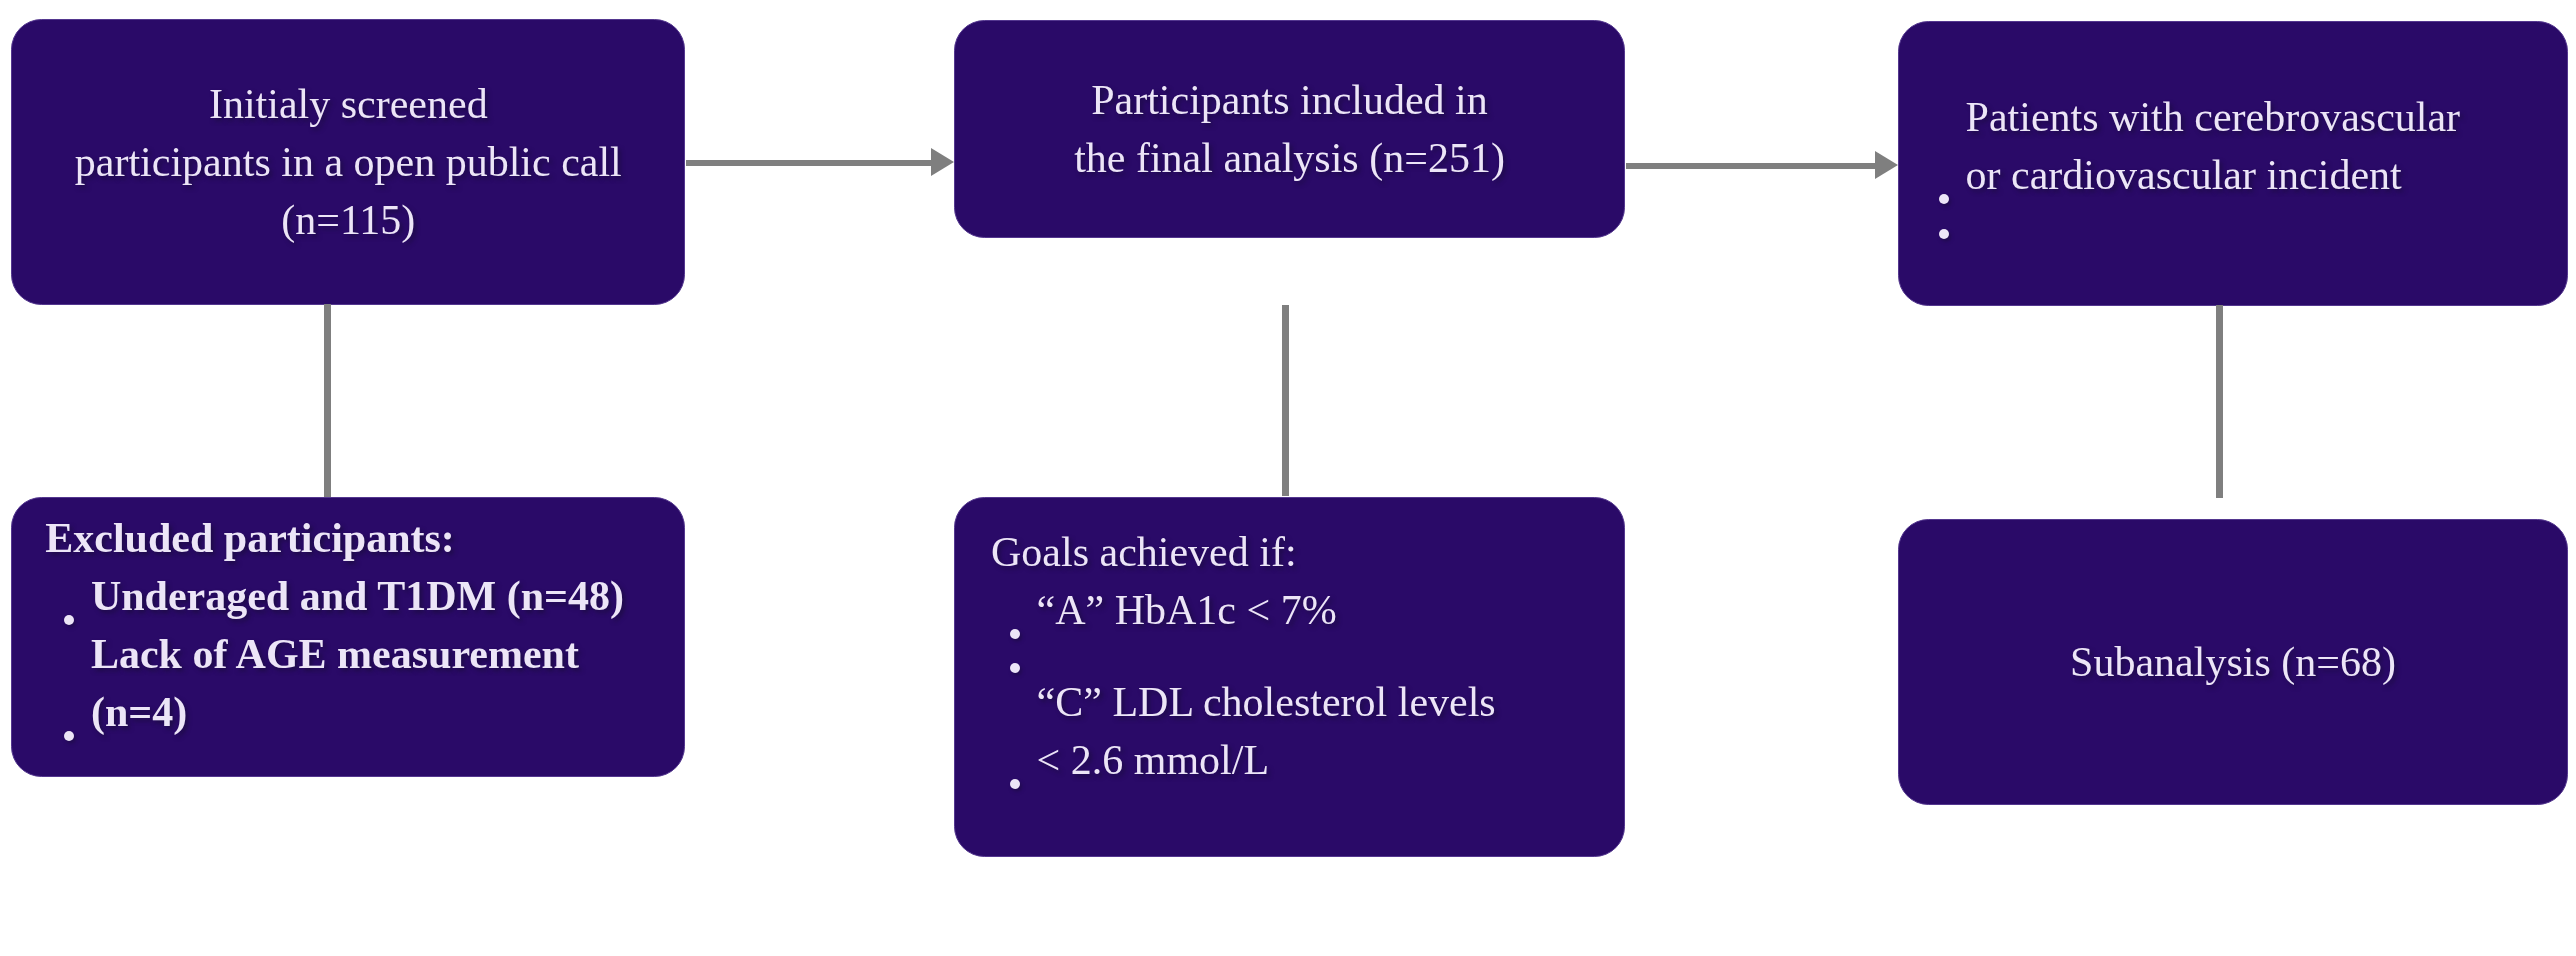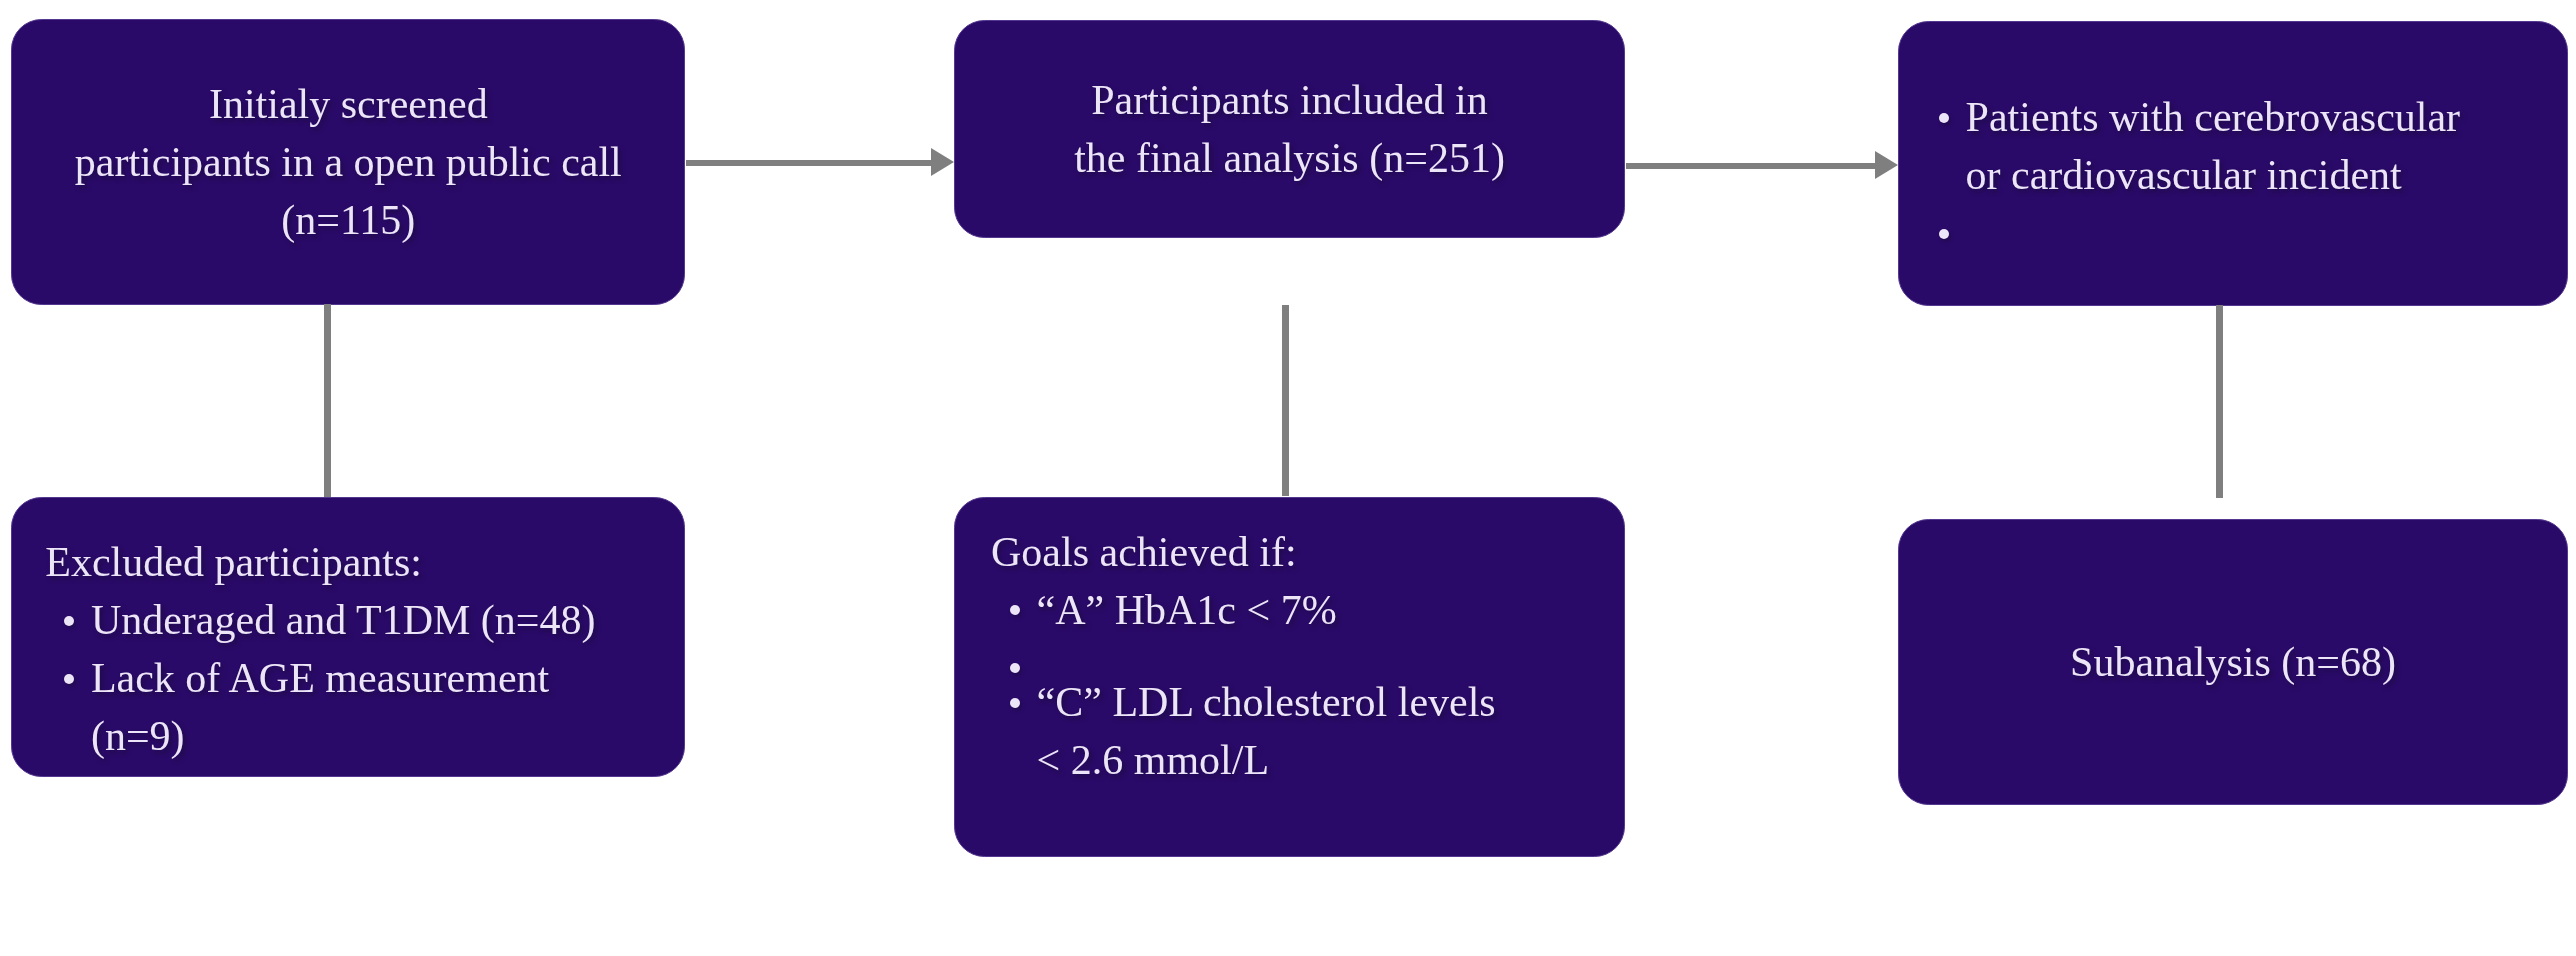--- a/index.html
+++ b/index.html
@@ -23,37 +23,37 @@
     border-radius:30.5px;
     box-sizing:border-box;
     color:var(--text-color);
     font-size:42px;
     line-height:58px;
     text-shadow:2.7px 3.3px 4.6px rgba(28,12,66,0.85);
   }
   .center-box{display:flex;align-items:center;justify-content:center;}
   .center-text{text-align:center;white-space:pre-line;}
   .box-header{white-space:pre-line;}
-  .bullet-row{display:flex;align-items:flex-start;}
+  .bullet-row{display:flex;align-items:flex-end;}
   .dot{
     flex:0 0 auto;
     width:10px;height:10px;border-radius:50%;
     background:var(--text-color);
     margin-top:24.5px;margin-right:16.6px;
     box-shadow:2px 2.7px 3.3px rgba(28,12,66,0.6);
   }
   .bullet-text{white-space:pre-line;}
 
   
   #box-screened   {left:11.3px;  top:18.6px;  width:674px; height:286px;}
   #box-included   {left:954px;top:20px;  width:671px; height:218px;}
   #box-criteria   {left:1898px;top:21px;  width:670px; height:285px;
                    display:flex;flex-direction:column;justify-content:center;
                    padding:0 20px 0 40px;}
-  #box-excluded   {left:11.3px;  top:497px; width:674px; height:280px; padding:35px 20px 0 33px;}
+  #box-excluded   {left:11.3px;  top:497px; width:674px; height:280px; padding:11px 20px 0 33px;font-weight:bold;}
   #box-goals      {left:954px;top:497px; width:671px; height:360px; padding:24.5px 13.3px 0 36px;}
   #box-subanalysis{left:1898px;top:499px; width:670px; height:286px;margin-top:20px;}
   #box-excluded .bullet-row,
   #box-goals .bullet-row{margin-left:19px;}
 
   
   .vline{position:absolute;width:7.3px;background:var(--connector-color);}
   #conn-screened-excluded {left:324px; top:304px;height:193px;}
   #conn-included-goals    {left:1282px;top:305px;height:191px;}
   #conn-criteria-subanalysis{left:2216px;top:305px;height:193px;}
@@ -96,21 +96,21 @@
 
   <section class="box" id="box-excluded">
     <div class="box-header">Excluded participants:</div>
     <div class="bullet-row">
       <span class="dot"></span>
       <span class="bullet-text">Underaged and T1DM (n=48)</span>
     </div>
     <div class="bullet-row">
       <span class="dot"></span>
       <span class="bullet-text">Lack of AGE measurement
-(n=9)</span>
+(n=4)</span>
     </div>
   </section>
 
   <section class="box" id="box-goals">
     <div class="box-header">Goals achieved if:</div>
     <div class="bullet-row">
       <span class="dot"></span>
       <span class="bullet-text">“A” HbA1c &lt; 7%</span>
     </div>
     <div class="bullet-row">

